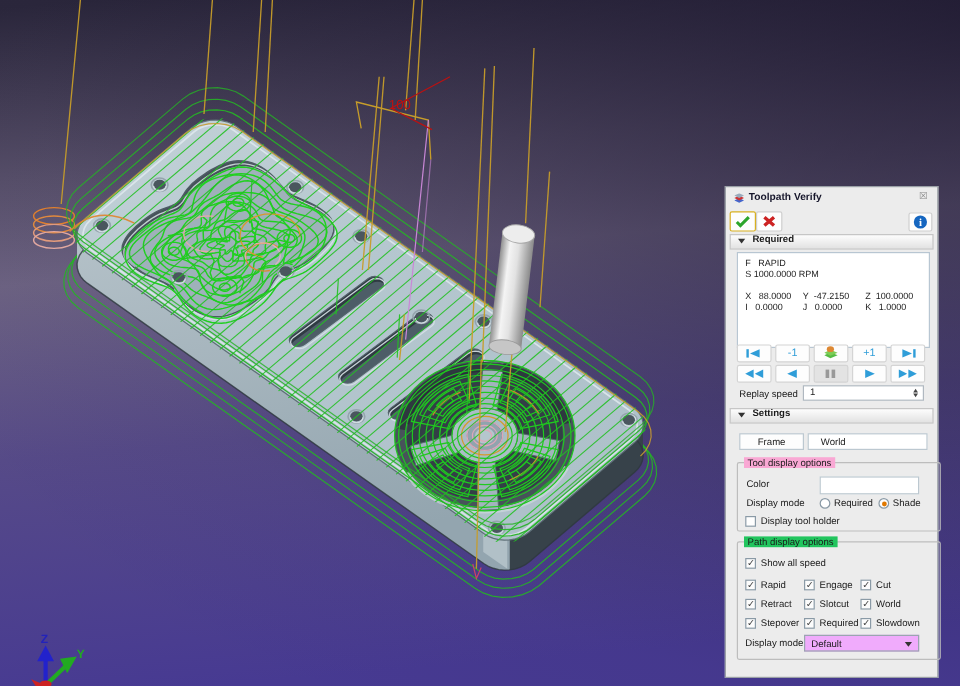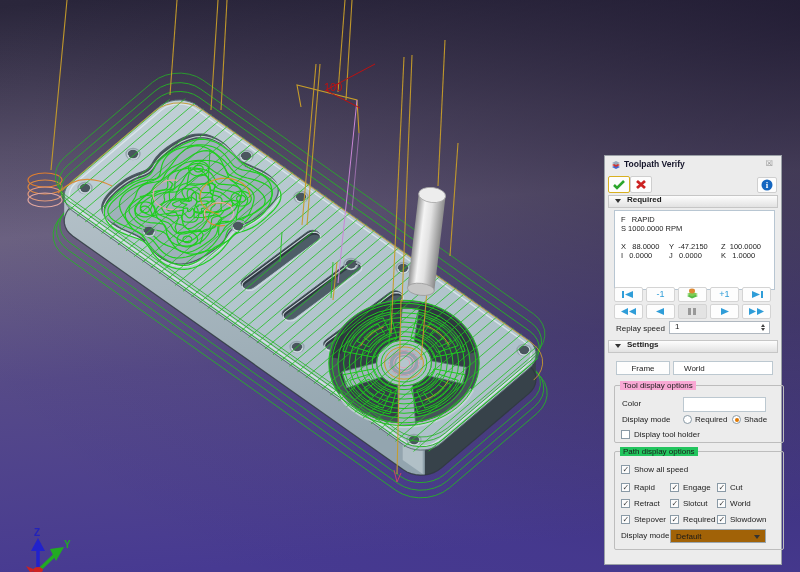--- a/index.html
+++ b/index.html
@@ -439,14 +439,14 @@
       <div style="position:absolute;left:19px;top:63px">Stepover</div>
       <div style="position:absolute;left:55px;top:63px;width:9px;height:9px;border:1px solid #8a9aa6;background:#fcfcfc;box-sizing:border-box">
         <span style="position:absolute;left:0.5px;top:-1.5px;font-size:8px;color:#444">✓</span>
       </div>
       <div style="position:absolute;left:68px;top:63px">Required</div>
       <div style="position:absolute;left:102px;top:63px;width:9px;height:9px;border:1px solid #8a9aa6;background:#fcfcfc;box-sizing:border-box">
         <span style="position:absolute;left:0.5px;top:-1.5px;font-size:8px;color:#444">✓</span>
       </div>
       <div style="position:absolute;left:115px;top:63px">Slowdown</div>
       <div style="position:absolute;left:6px;top:79px">Display mode</div>
-      <div style="position:absolute;left:55px;top:77px;width:96px;height:14px;background:#a16207;border:1px solid #9aa6b0;box-sizing:border-box;padding:2px 0 0 5px">Default<span style="position:absolute;right:5px;top:5px;width:0;height:0;border-left:3px solid transparent;border-right:3px solid transparent;border-top:4px solid #333"></span></div>
+      <div style="position:absolute;left:55px;top:77px;width:96px;height:14px;background:#f0abfc;border:1px solid #9aa6b0;box-sizing:border-box;padding:2px 0 0 5px">Default<span style="position:absolute;right:5px;top:5px;width:0;height:0;border-left:3px solid transparent;border-right:3px solid transparent;border-top:4px solid #333"></span></div>
     </div>
   </div>
 </body></html>

